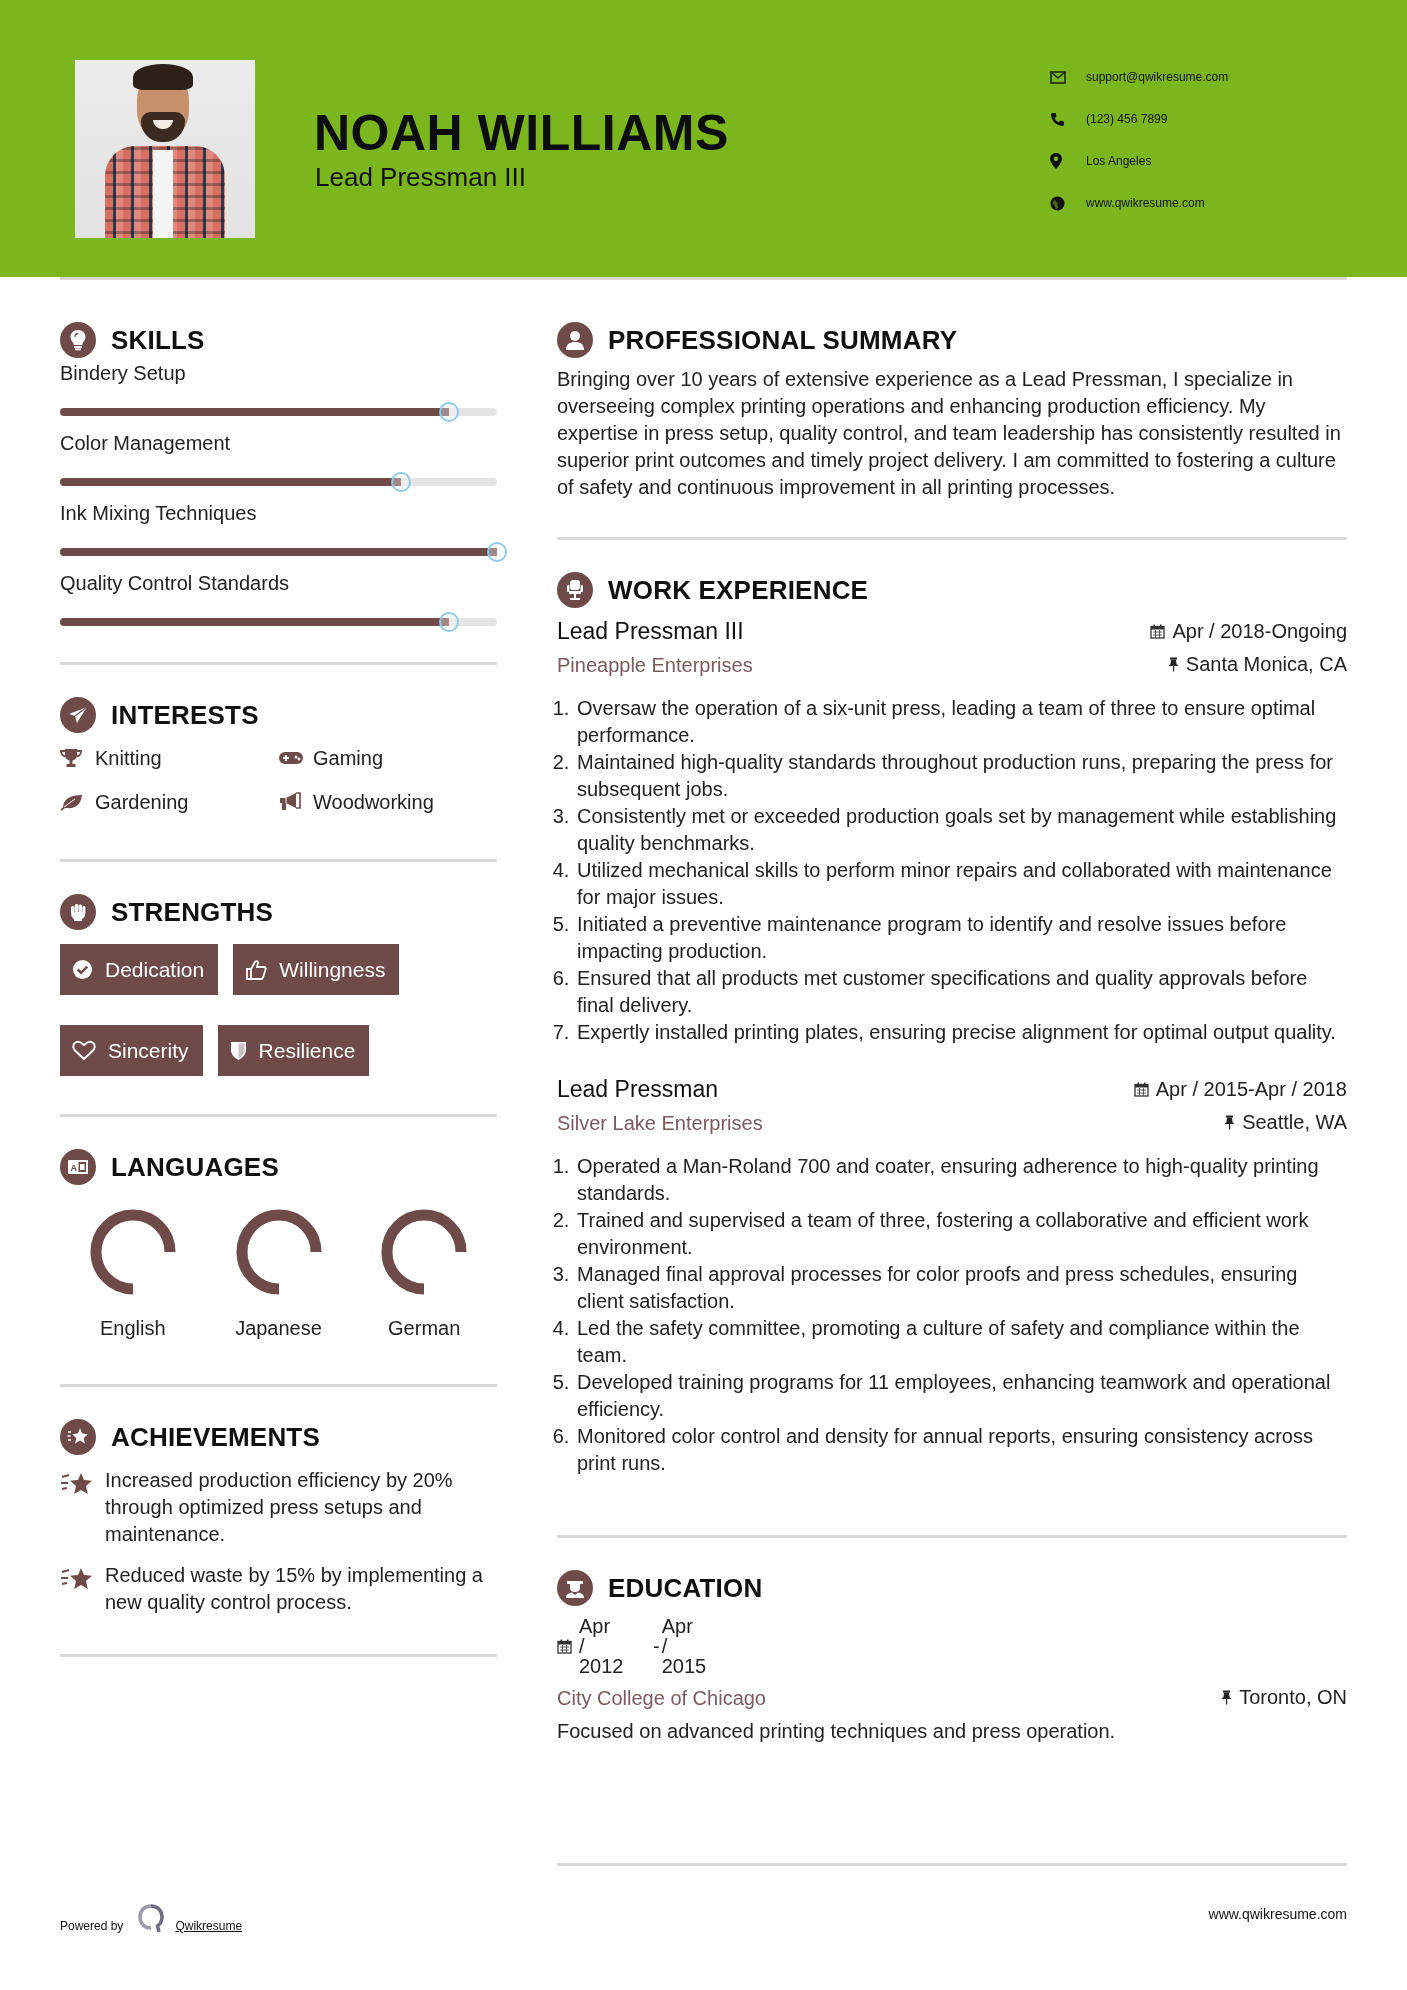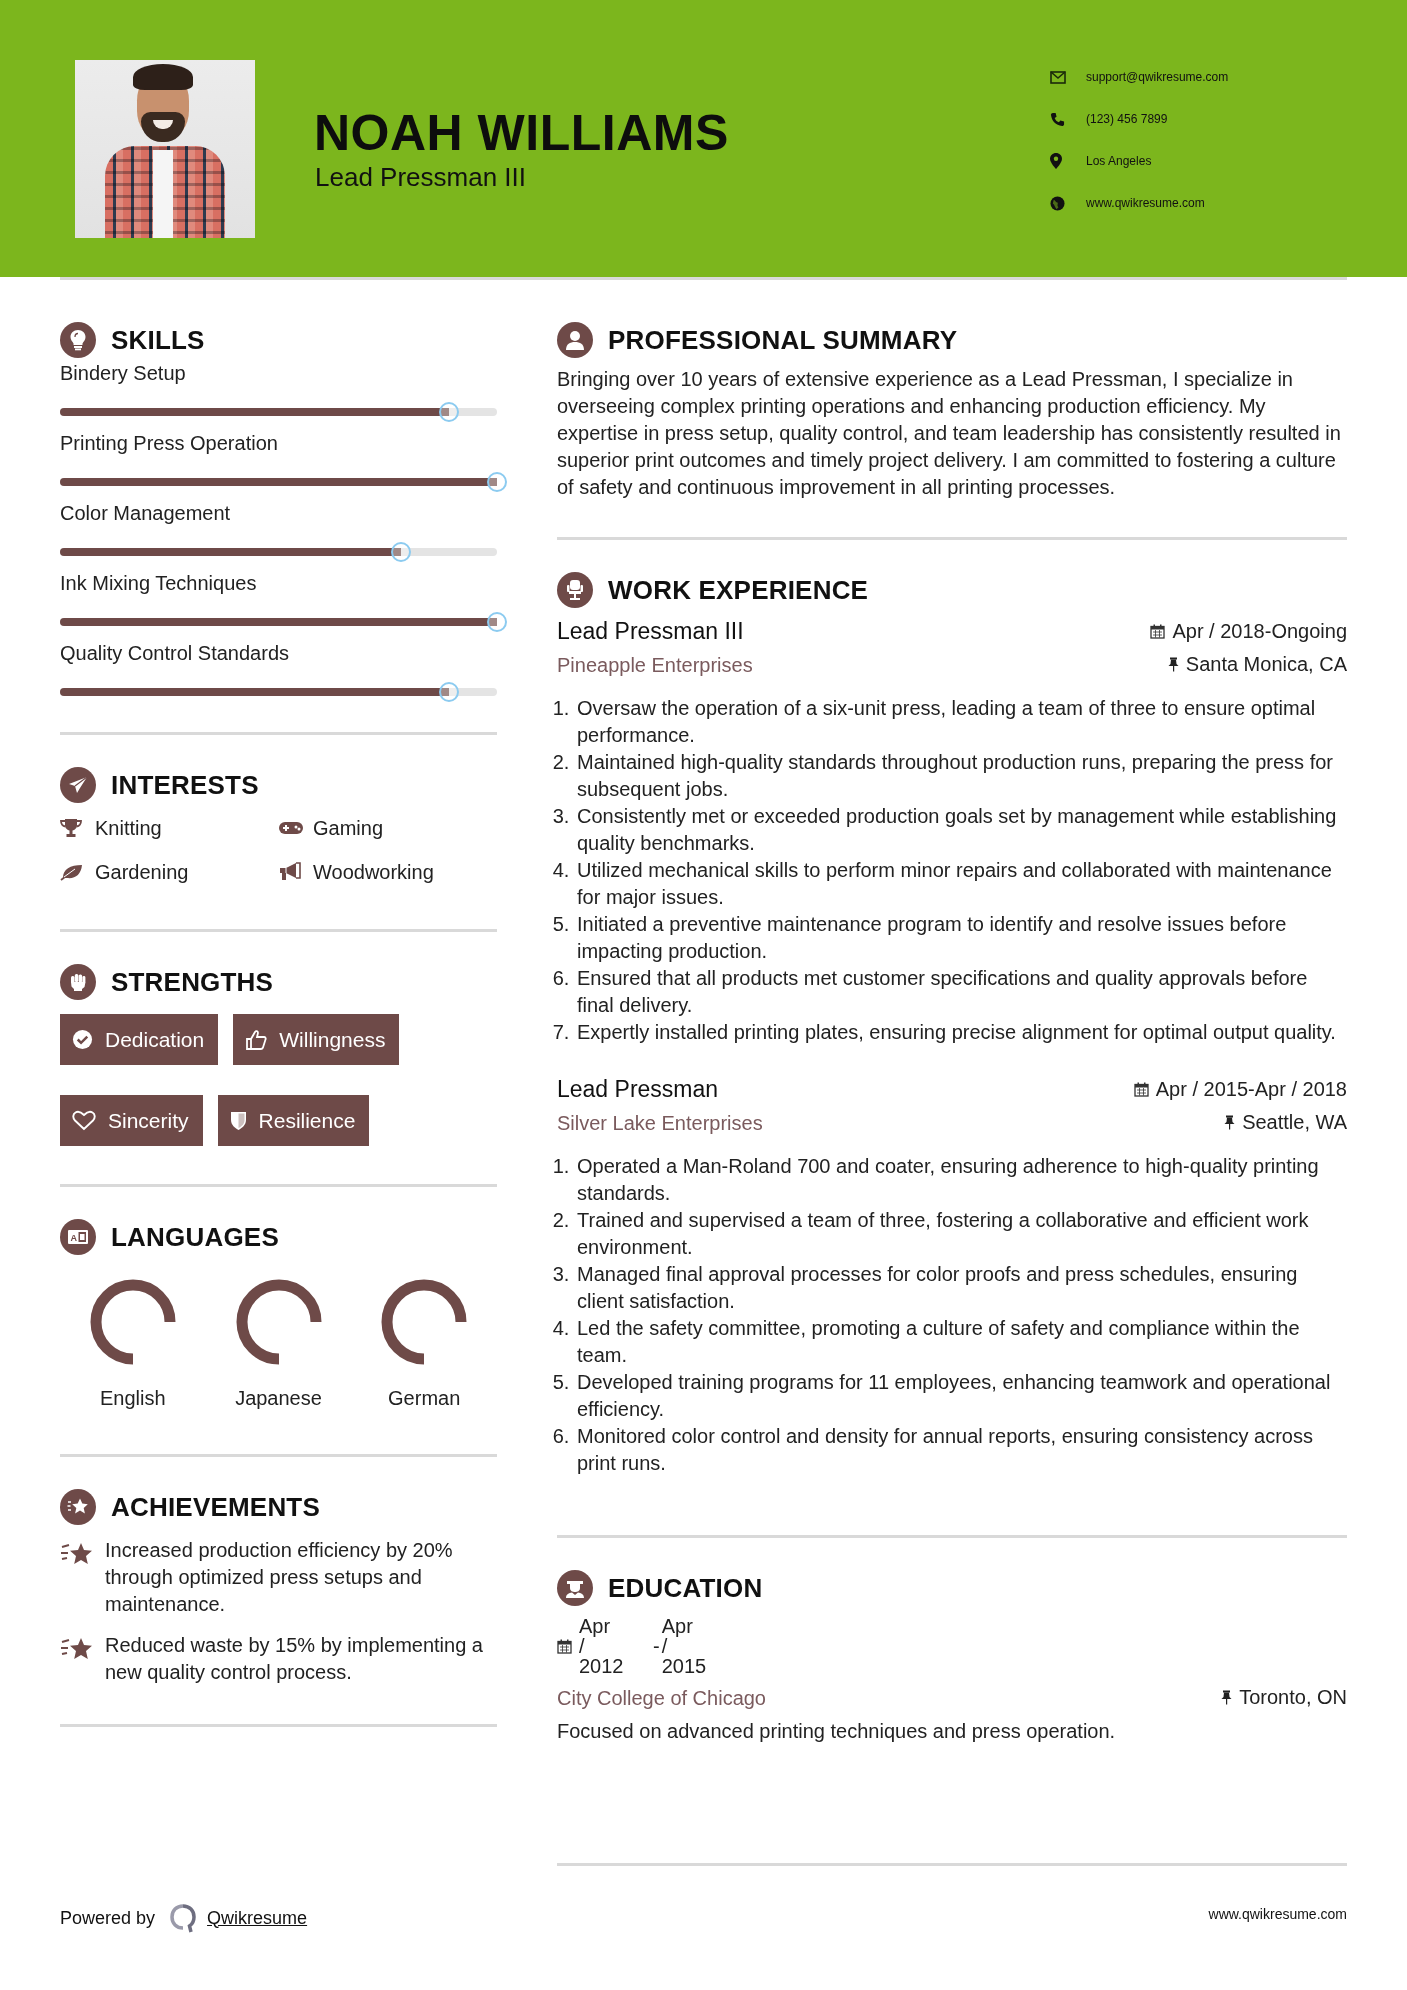--- a/index.html
+++ b/index.html
@@ -61,21 +61,21 @@
 
   .job-row { display: flex; justify-content: space-between; align-items: baseline; }
   .job-title { font-size: 23px; color: #111; }
   .job-company { font-size: 20px; color: #7a5a5d; }
   .meta { font-size: 20px; color: #222; display: inline-flex; align-items: center; }
   .meta .ic { margin-right: 7px; display: inline-flex; }
 
   ol.duties { margin-top: 18px; padding-left: 18px; font-size: 20px; line-height: 27px; color: #222; }
   ol.duties li { padding-left: 2px; }
 
-  .footer-left { position: absolute; left: 60px; top: 1903px; display: flex; align-items: center; font-size: 18px; color: #111; }
+  .footer-left { position: absolute; left: 60px; top: 1903px; display: flex; align-items: flex-end; font-size: 12px; color: #111; }
   .footer-left .q { margin: 0 10px 0 14px; display: inline-flex; }
   .footer-left a { color: #111; text-decoration: underline; }
   .footer-right { position: absolute; right: 60px; top: 1906px; font-size: 14px; color: #111; }
   .bottom-line { position: absolute; left: 557px; top: 1863px; width: 790px; height: 3px; background: #d9d9d9; }
 </style>
 </head>
 <body>
 
 <div class="header">
   <div class="photo">
@@ -142,27 +142,20 @@
           </svg>
       </span>
       <span class="sec-title">SKILLS</span>
     </div>
 
     <div class="skill" style="margin-top:2px">
       <div class="skill-name">Bindery Setup</div>
       <div class="bar">
           <div class="fill" style="width:89%"></div>
           <div class="knob" style="left:89%"></div>
-        </div>
-    </div>
-    <div class="skill">
-      <div class="skill-name">Printing Press Operation</div>
-      <div class="bar">
-          <div class="fill" style="width:100%"></div>
-          <div class="knob" style="left:100%"></div>
         </div>
     </div>
     <div class="skill">
       <div class="skill-name">Color Management</div>
       <div class="bar">
           <div class="fill" style="width:78%"></div>
           <div class="knob" style="left:78%"></div>
         </div>
     </div>
     <div class="skill">

